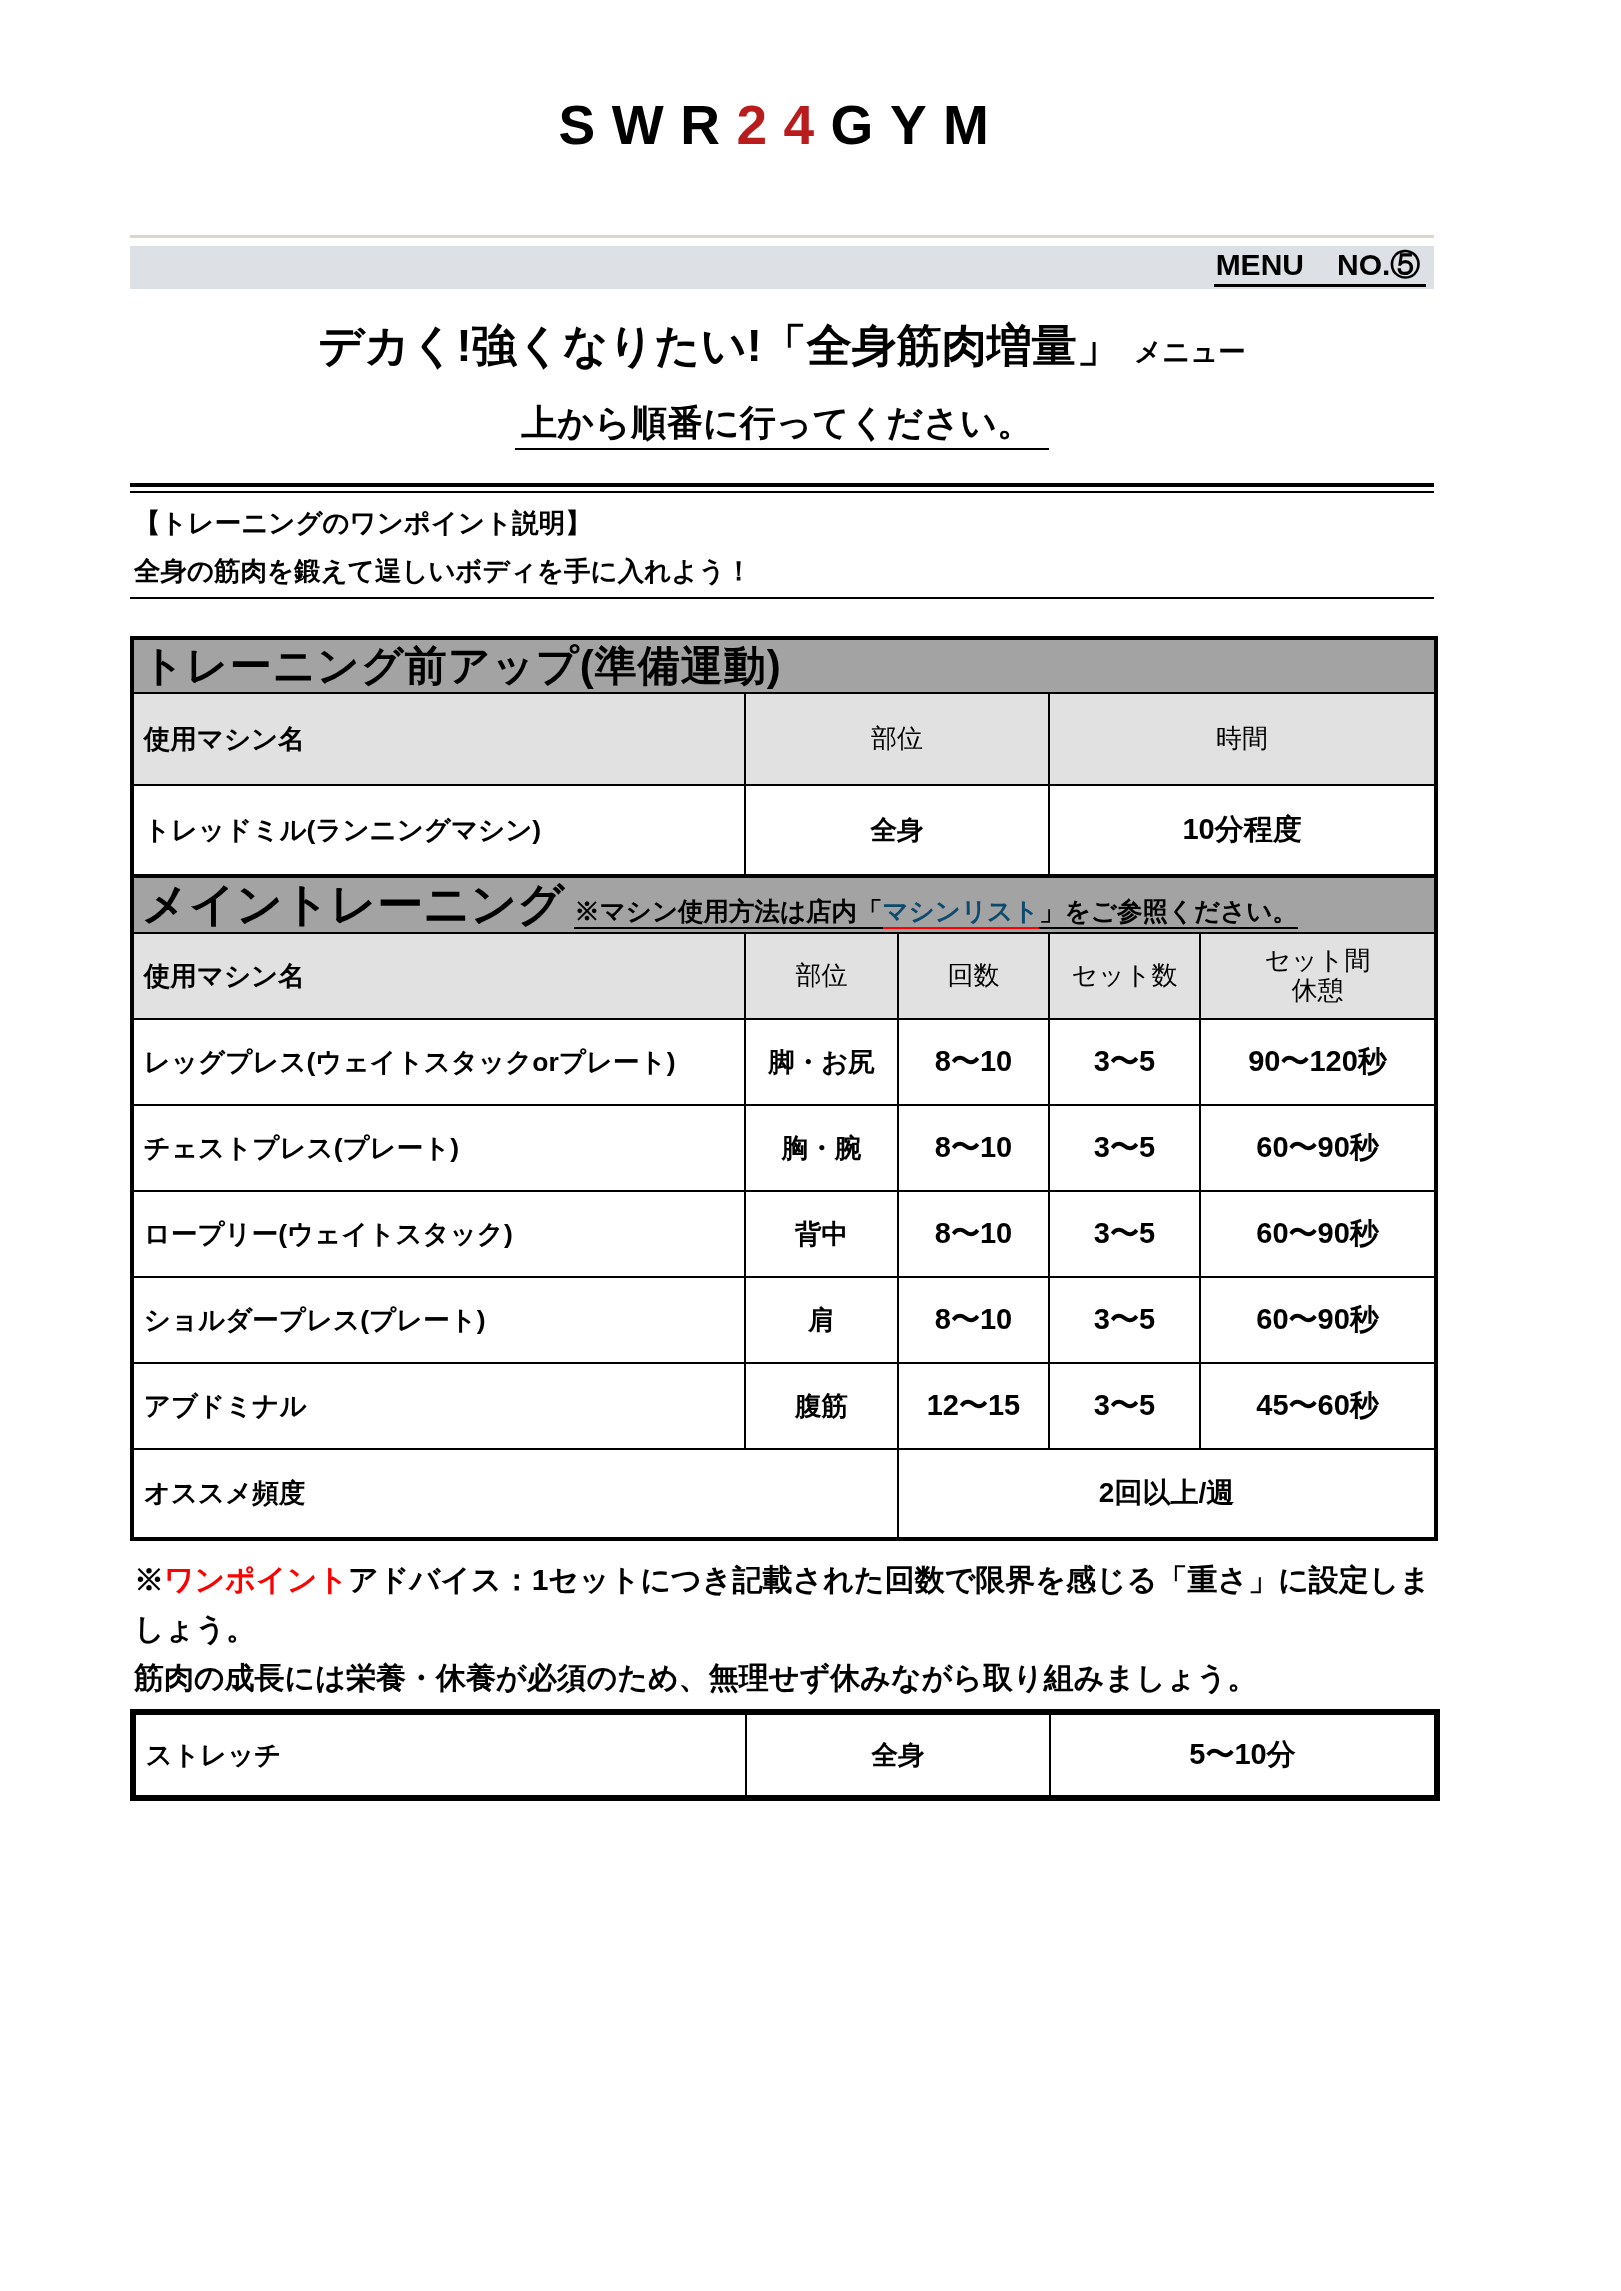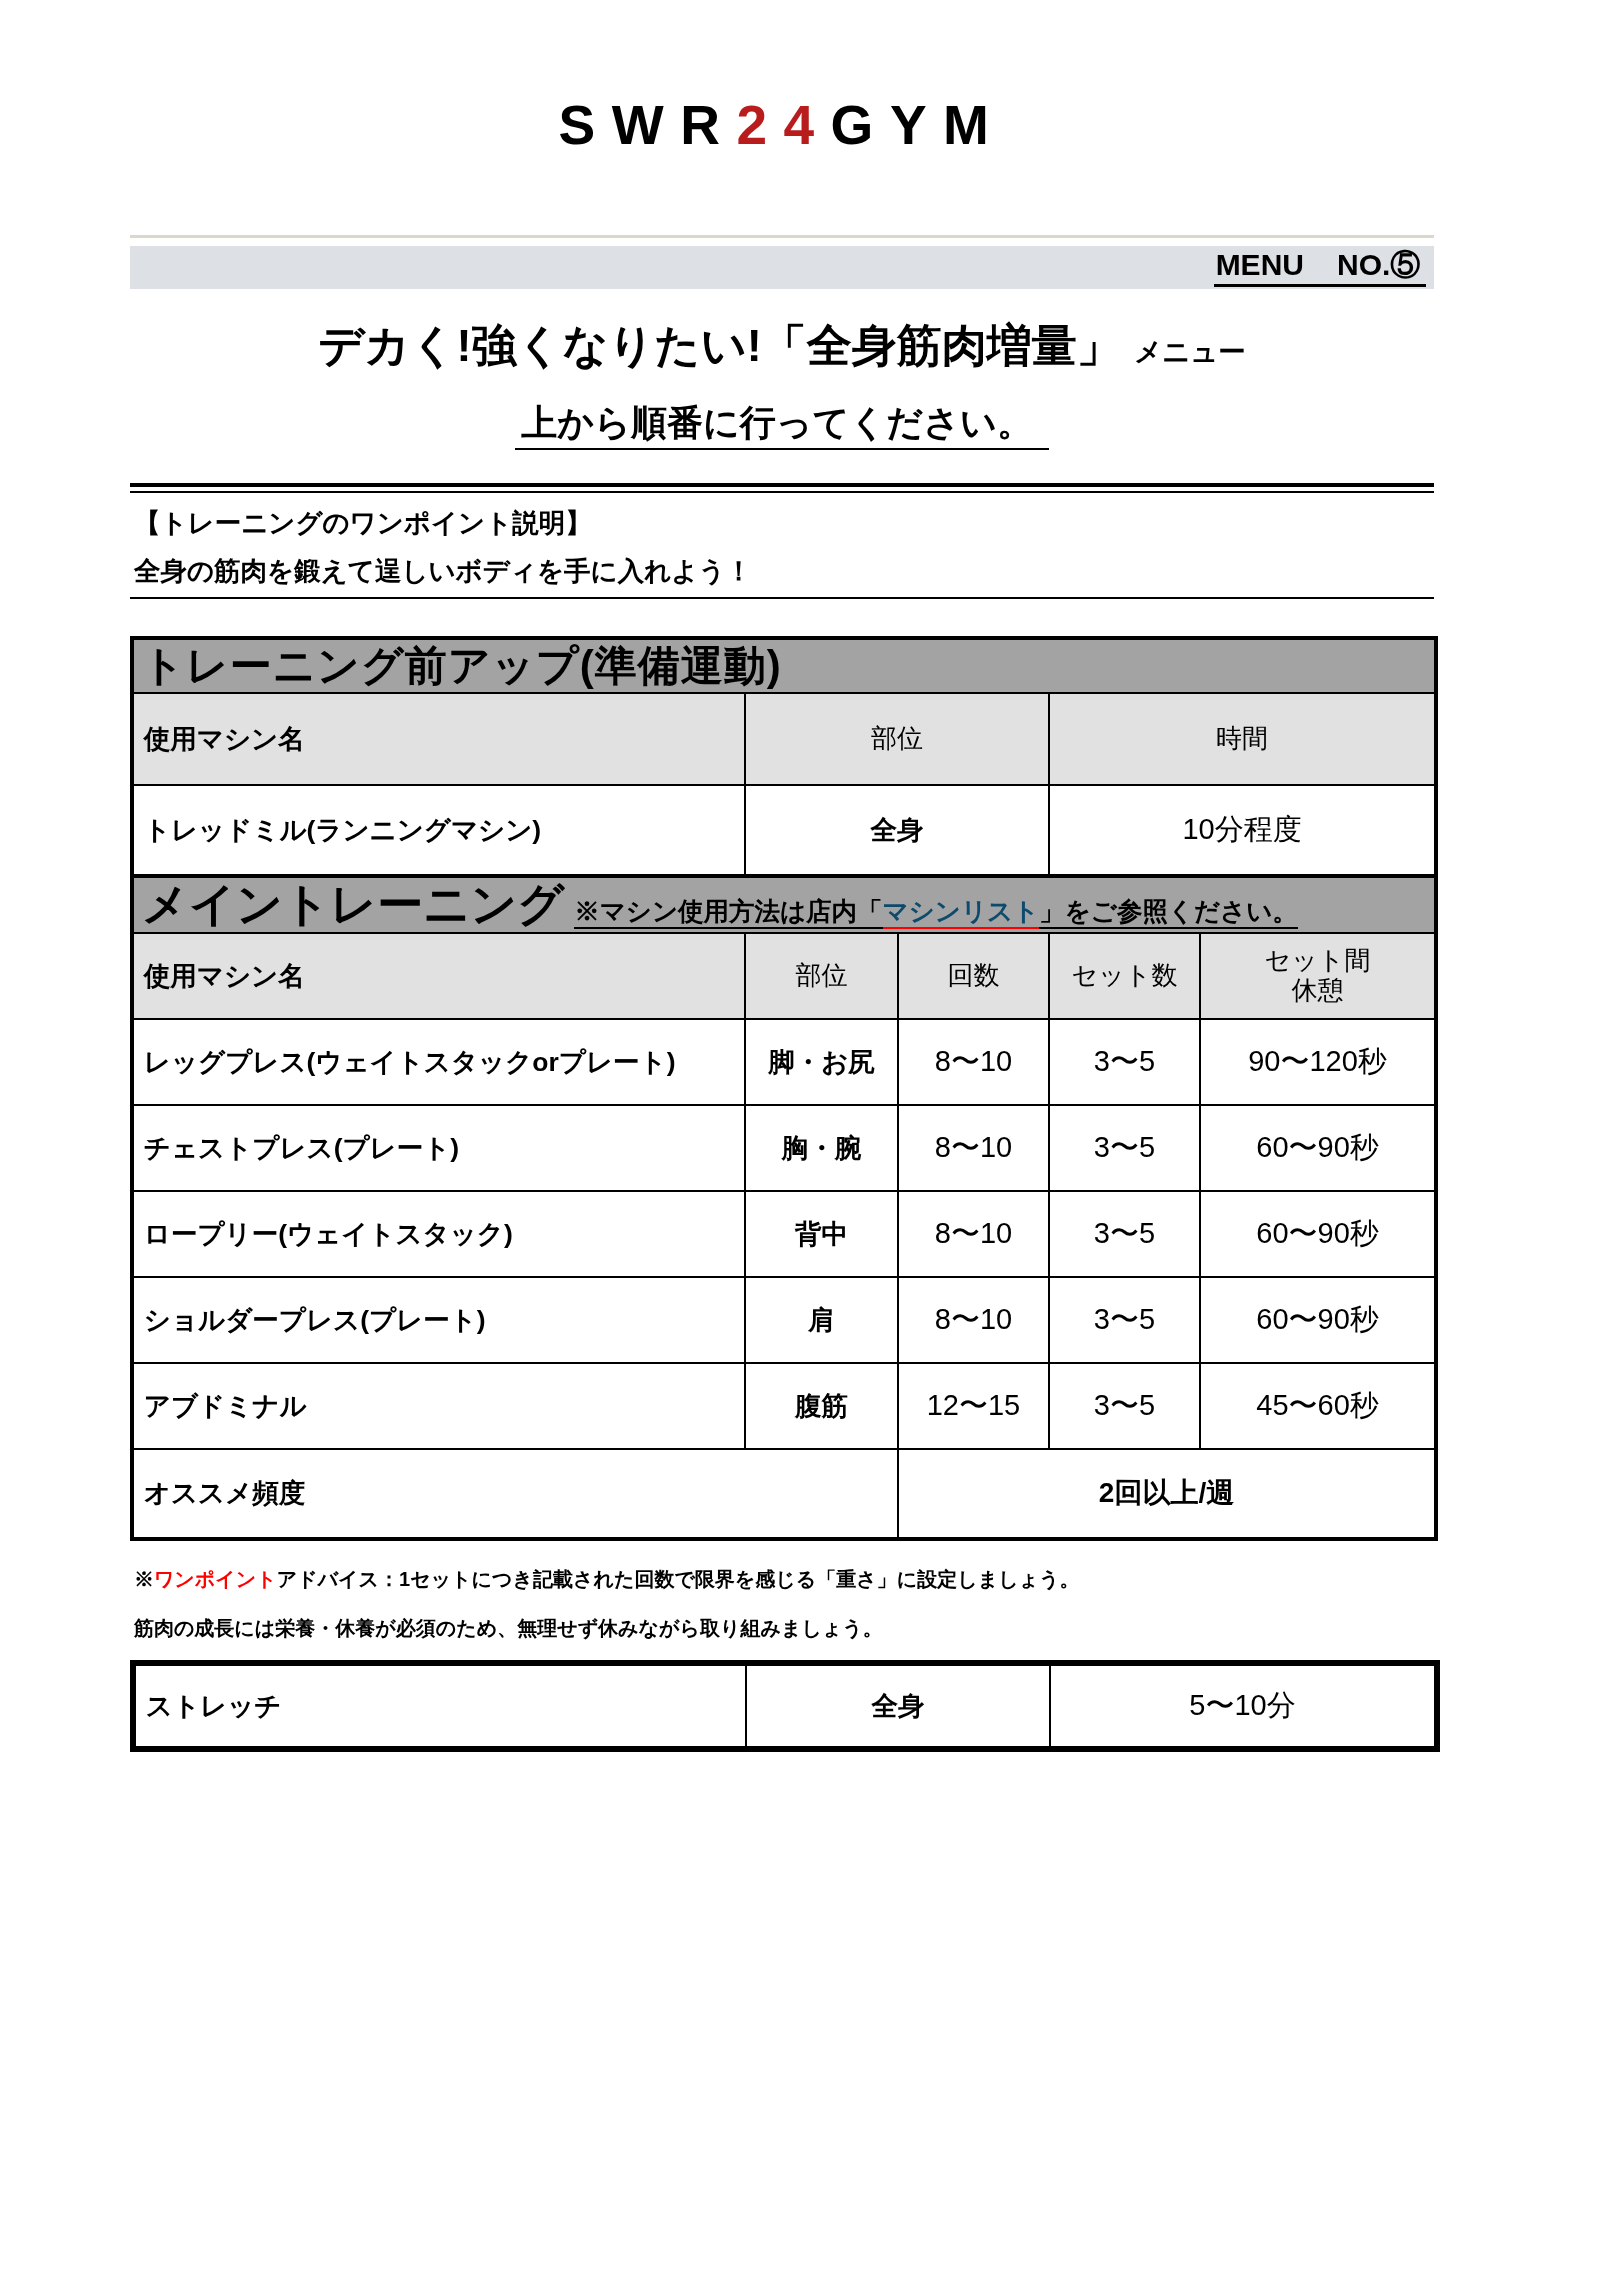--- a/index.html
+++ b/index.html
@@ -131,21 +131,21 @@
     font-weight: 800;
   }
   td.val-cell {
     text-align: center;
     font-size: 26.5px;
     font-weight: 800;
   }
   td.num-cell {
     text-align: center;
     font-size: 29px;
-    font-weight: 400;
+    font-weight: 700;
     margin-top: 45px;
   }
   .warmup { margin-top: 37px; }
   .warmup tr.data td { height: 92px; background: #fff; }
 
   
   .main-table { margin-top: -4.9px; padding-left: 24px; }
   .main-table .section-cell { height: 57px; }
   .main-section-flex { display: inline-flex; align-items: baseline; gap: 9.8px; white-space: nowrap; }
   .main-section-title { font-size: 46px; font-weight: 800; line-height: 1.0; }
@@ -158,21 +158,21 @@
   .main-table tr.footer td { height: 90px; background: #fff; }
   .footer-label {
     text-align: left;
     padding-left: 9.8px !important;
     font-size: 26.5px;
     font-weight: 700;
   }
   .footer-value { text-align: center; font-size: 28px; font-weight: 700; }
 
   
-  .advice { margin-top: 13.7px; font-size: 20px; font-weight: 800; line-height: 49px; padding-left: 3.9px; }
+  .advice { margin-top: 13.7px; font-size: 30px; font-weight: 800; line-height: 49px; padding-left: 3.9px; }
   .advice .hl { color: #ff0000; }
 
   
   .stretch { margin-top: 7.8px; border-width: 6.9px !important; }
   .stretch tr.data td { height: 86px; background: #fff; }
 </style>
 </head>
 <body>
 
 <div class="page">

